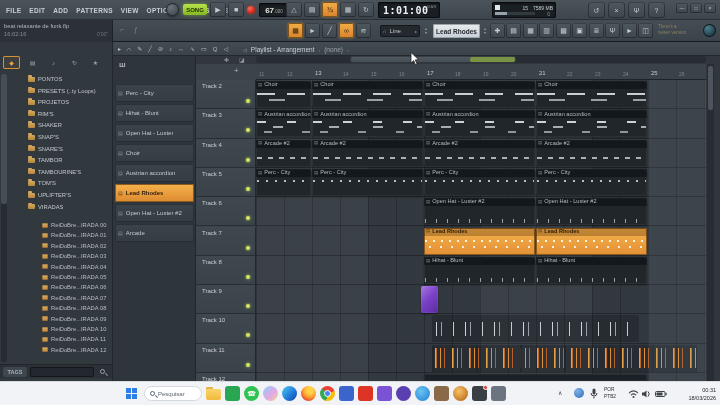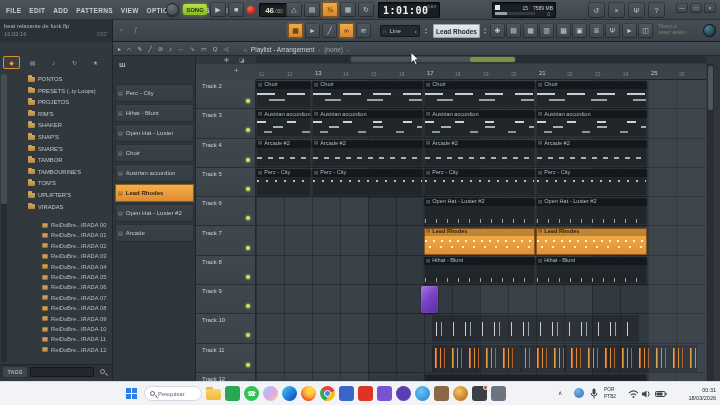--- a/index.html
+++ b/index.html
@@ -231,21 +231,21 @@
         <div class="menu-item">OPTIONS</div>
         <div class="menu-item">TOOLS</div>
         <div class="menu-item">HELP</div>
       </div>
     <div class="knob"></div>
     <div id="song-pill">SONG</div>
     <div class="btn" id="play-btn">▶</div>
     <div class="btn" id="stop-btn">■</div>
     <div id="rec-dot"></div>
     <div id="bpm" class="lcd">
-      <span id="bpm-main">46</span>
+      <span id="bpm-main">67</span>
         <span id="bpm-frac">.000</span>
     </div>
     <div id="time-lcd" class="lcd">
       <span id="time-val">1:01:00</span>
       <span id="bar-lbl">BAR</span>
     </div>
     <div id="cpu" class="lcd">
       <span id="cpu-sq"></span>
       <span id="cpu-val">15</span>
       <span id="mem-val">7589 MB</span>

